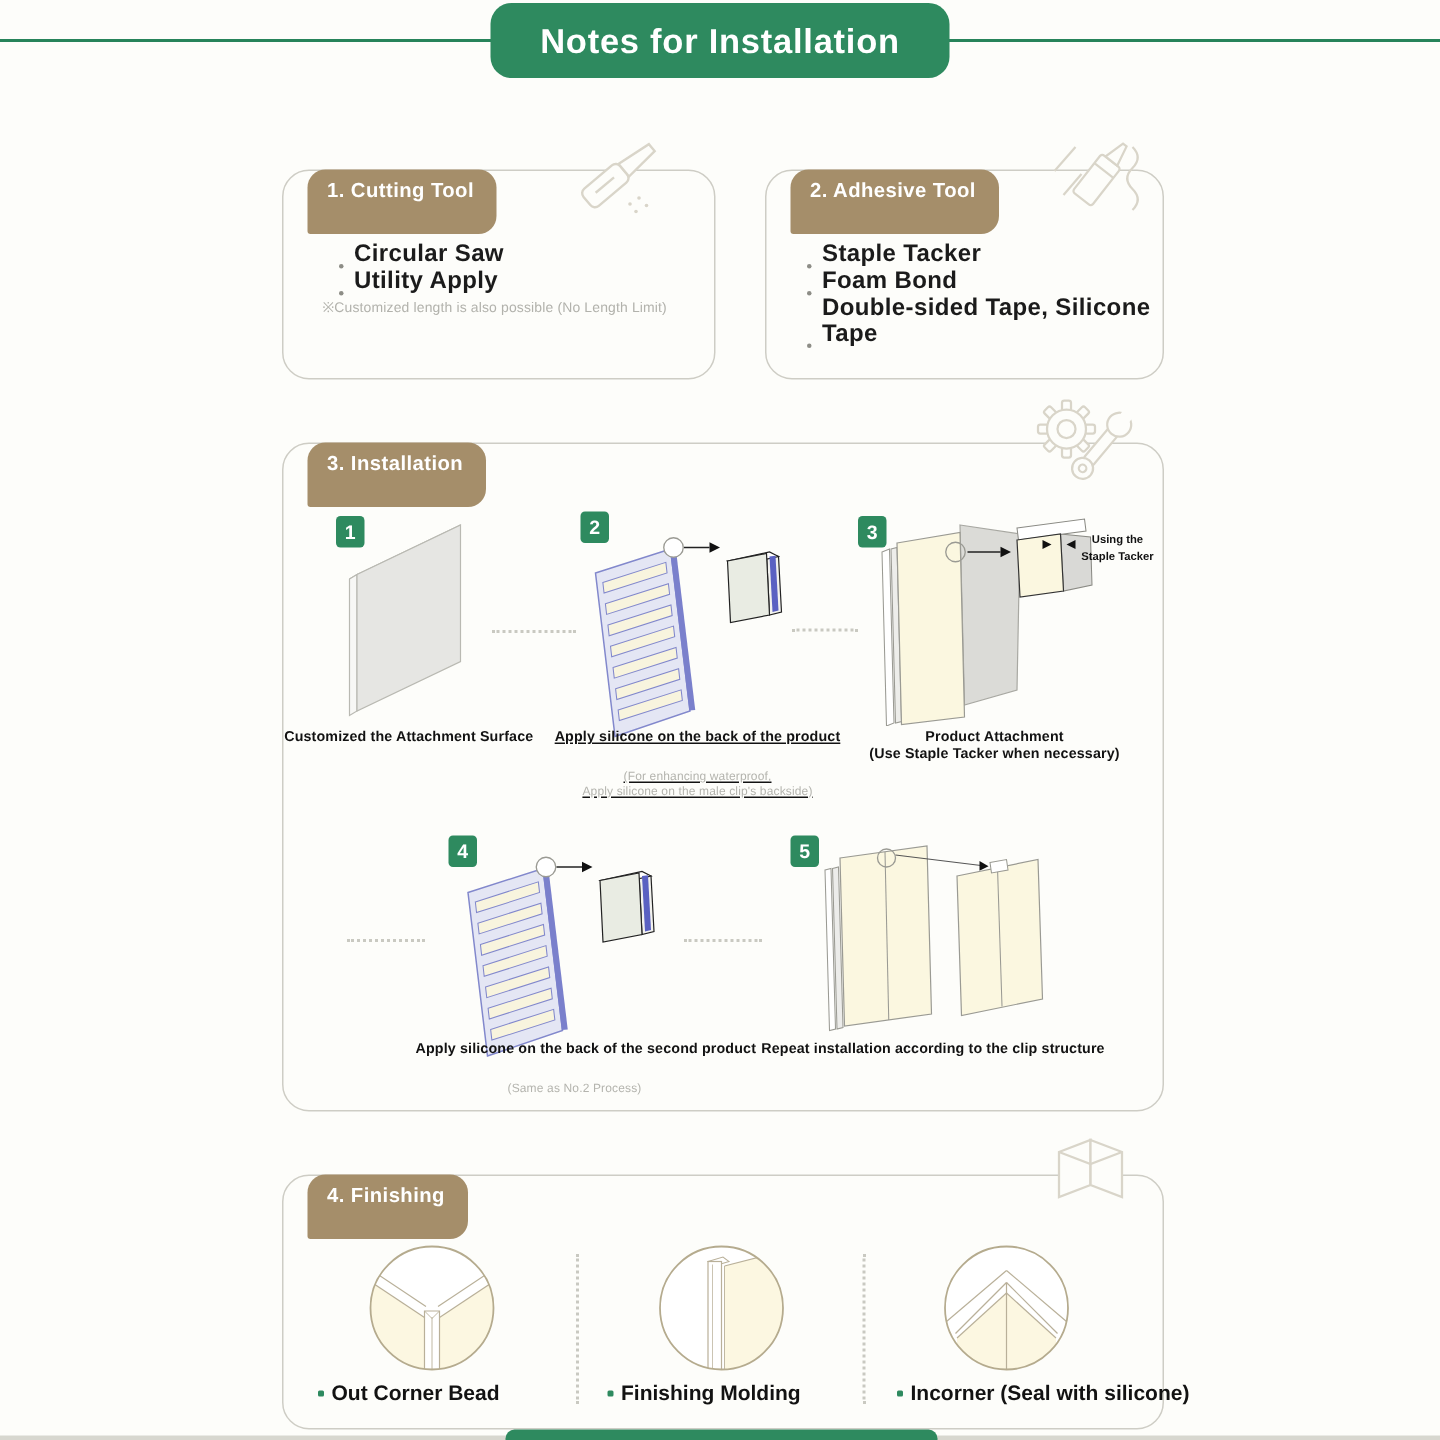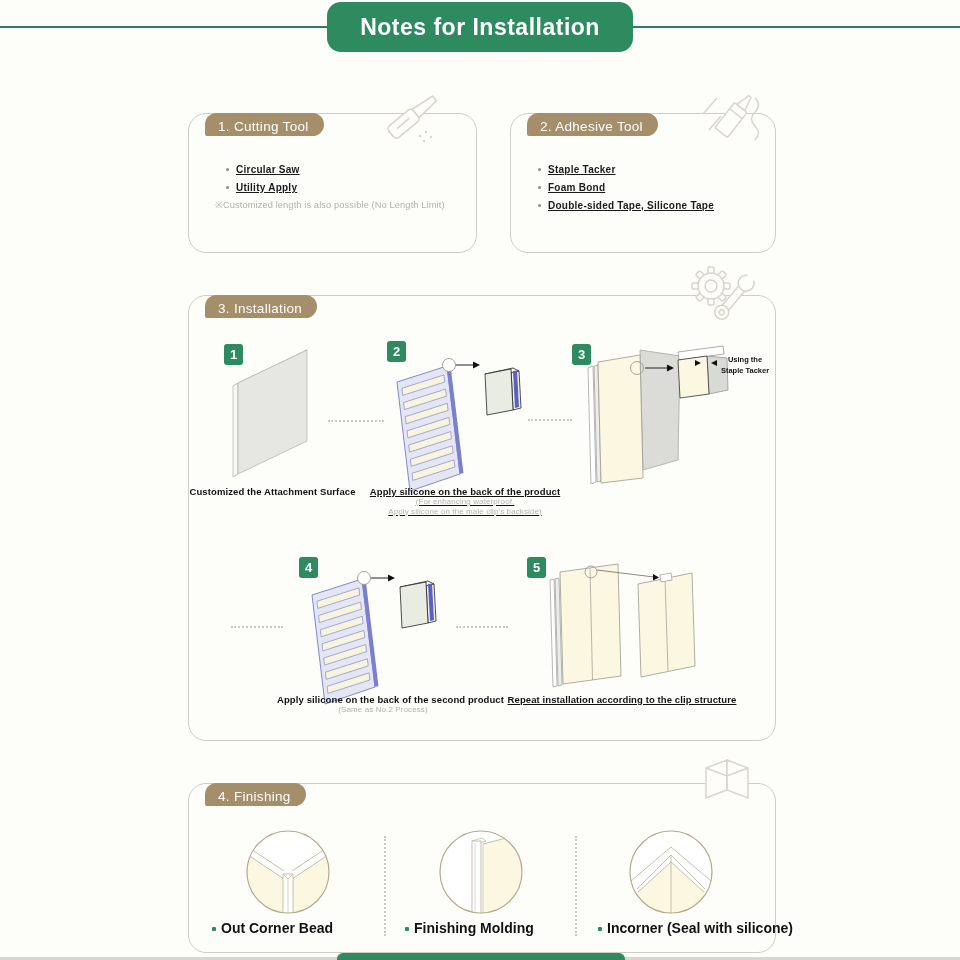--- a/index.html
+++ b/index.html
@@ -10,47 +10,47 @@
   .header-line{position:absolute;left:0;top:26px;width:960px;height:2px;background:#27835a;}
   .header-box{position:absolute;left:327px;top:2px;width:306px;height:50px;background:#2e8a5f;border-radius:14px;
     display:flex;align-items:center;justify-content:center;color:#fff;font-weight:bold;font-size:23px;letter-spacing:.5px;}
 
   
   .card{position:absolute;border:1.5px solid #cecdc5;border-radius:18px;background:transparent;}
   .card1{left:188px;top:113px;width:287px;height:138px;}
   .card2{left:510px;top:113px;width:264px;height:138px;}
   .card3{left:188px;top:295px;width:586px;height:444px;}
   .card4{left:188px;top:783px;width:586px;height:168px;}
-  .sec-label{position:absolute;left:16px;top:-1px;background:#a58e6a;color:#fff;font-weight:normal;font-size:13.5px;
-    padding:6px 15px 2px 13px;border-radius:12px 12px 12px 2px;letter-spacing:.3px;white-space:nowrap;}
+  .sec-label{position:absolute;left:16px;top:-1px;background:#a58e6a;color:#fff;font-weight:bold;font-size:13.5px;
+    padding:6px 15px 22px 13px;border-radius:12px 12px 12px 2px;letter-spacing:.3px;white-space:nowrap;}
 
   .tool-list{position:absolute;}
   .card1 .tool-list{left:37px;top:47px;}
   .card2 .tool-list{left:27px;top:47px;}
-  .tool-item{display:flex;align-items:center;font-weight:bold;font-size:10px;color:#1b1b1b;line-height:17.8px;letter-spacing:.25px;text-decoration:underline;}
+  .tool-item{display:flex;align-items:flex-end;font-weight:bold;font-size:16px;color:#1b1b1b;line-height:17.8px;letter-spacing:.25px;}
   .tool-item .dot{width:3px;height:3px;background:#8d8d86;border-radius:50%;margin-right:7px;flex:none;}
   .note{position:absolute;left:26px;top:84px;font-size:9.3px;color:#b2b2ac;letter-spacing:.1px;white-space:nowrap;}
 
   
   .step-badge{position:absolute;width:19px;height:21px;background:#2e8a5f;border-radius:3px;color:#fff;font-weight:bold;
     font-size:13px;display:flex;align-items:center;justify-content:center;}
   .b1{left:224px;top:344px;} .b2{left:387px;top:341px;} .b3{left:572px;top:344px;}
   .b4{left:299px;top:557px;} .b5{left:527px;top:557px;}
 
   .illus{position:absolute;}
 
   
   .cap{position:absolute;font-weight:bold;font-size:9.5px;color:#121212;text-align:center;letter-spacing:.1px;}
   .cap .line{white-space:nowrap;}
-  .cap .sub{font-weight:normal;font-size:8px;color:#b4b4ae;line-height:9.5px;margin-top:0;white-space:nowrap;}
+  .cap .sub{font-weight:normal;font-size:8px;color:#b4b4ae;line-height:9.5px;margin-top:16px;white-space:nowrap;}
   .cap1{left:170px;top:486px;width:205px;}
   .cap2{left:360px;top:486px;width:210px;text-decoration:underline;}
   .cap3{left:558px;top:486px;width:210px;}
   .cap4{left:277px;top:694px;width:212px;}
-  .cap5{left:507px;top:694px;width:230px;text-decoration:underline;}
+  .cap5{left:507px;top:694px;width:230px;}
   .anno{position:absolute;left:718px;top:354px;width:54px;text-align:center;font-weight:bold;font-size:7.5px;color:#111;line-height:11px;}
   .anno div{white-space:nowrap;}
 
   
   .dot-h{position:absolute;border-top:2px dotted #c9c9c1;}
   .dh1{left:328px;top:420px;width:56px;} .dh2{left:528px;top:419px;width:44px;}
   .dh3{left:231px;top:626px;width:52px;} .dh4{left:456px;top:626px;width:52px;}
   .dot-v{position:absolute;border-left:2px dotted #c9c9c1;}
   .dv1{left:384px;top:836px;height:100px;} .dv2{left:575px;top:836px;height:100px;}
 
@@ -192,20 +192,24 @@
   <div class="dot-h dh4"></div>
 
   <div class="cap cap1">
     <div class="line">Customized the Attachment Surface</div>
   </div>
   <div class="cap cap2">
     <div class="line">Apply silicone on the back of the product</div>
     <div class="sub">(For enhancing waterproof,</div>
     <div class="sub" style="margin-top:0">Apply silicone on the male clip's backside)</div>
   </div>
+  <div class="cap cap3">
+    <div class="line">Product Attachment</div>
+    <div class="line">(Use Staple Tacker when necessary)</div>
+  </div>
   <div class="cap cap4">
     <div class="line">Apply silicone on the back of the second product</div>
     <div class="sub">(Same as No.2 Process)</div>
   </div>
   <div class="cap cap5">
     <div class="line">Repeat installation according to the clip structure</div>
   </div>
 
   <div class="card card4">
     <div class="sec-label">4. Finishing</div>

